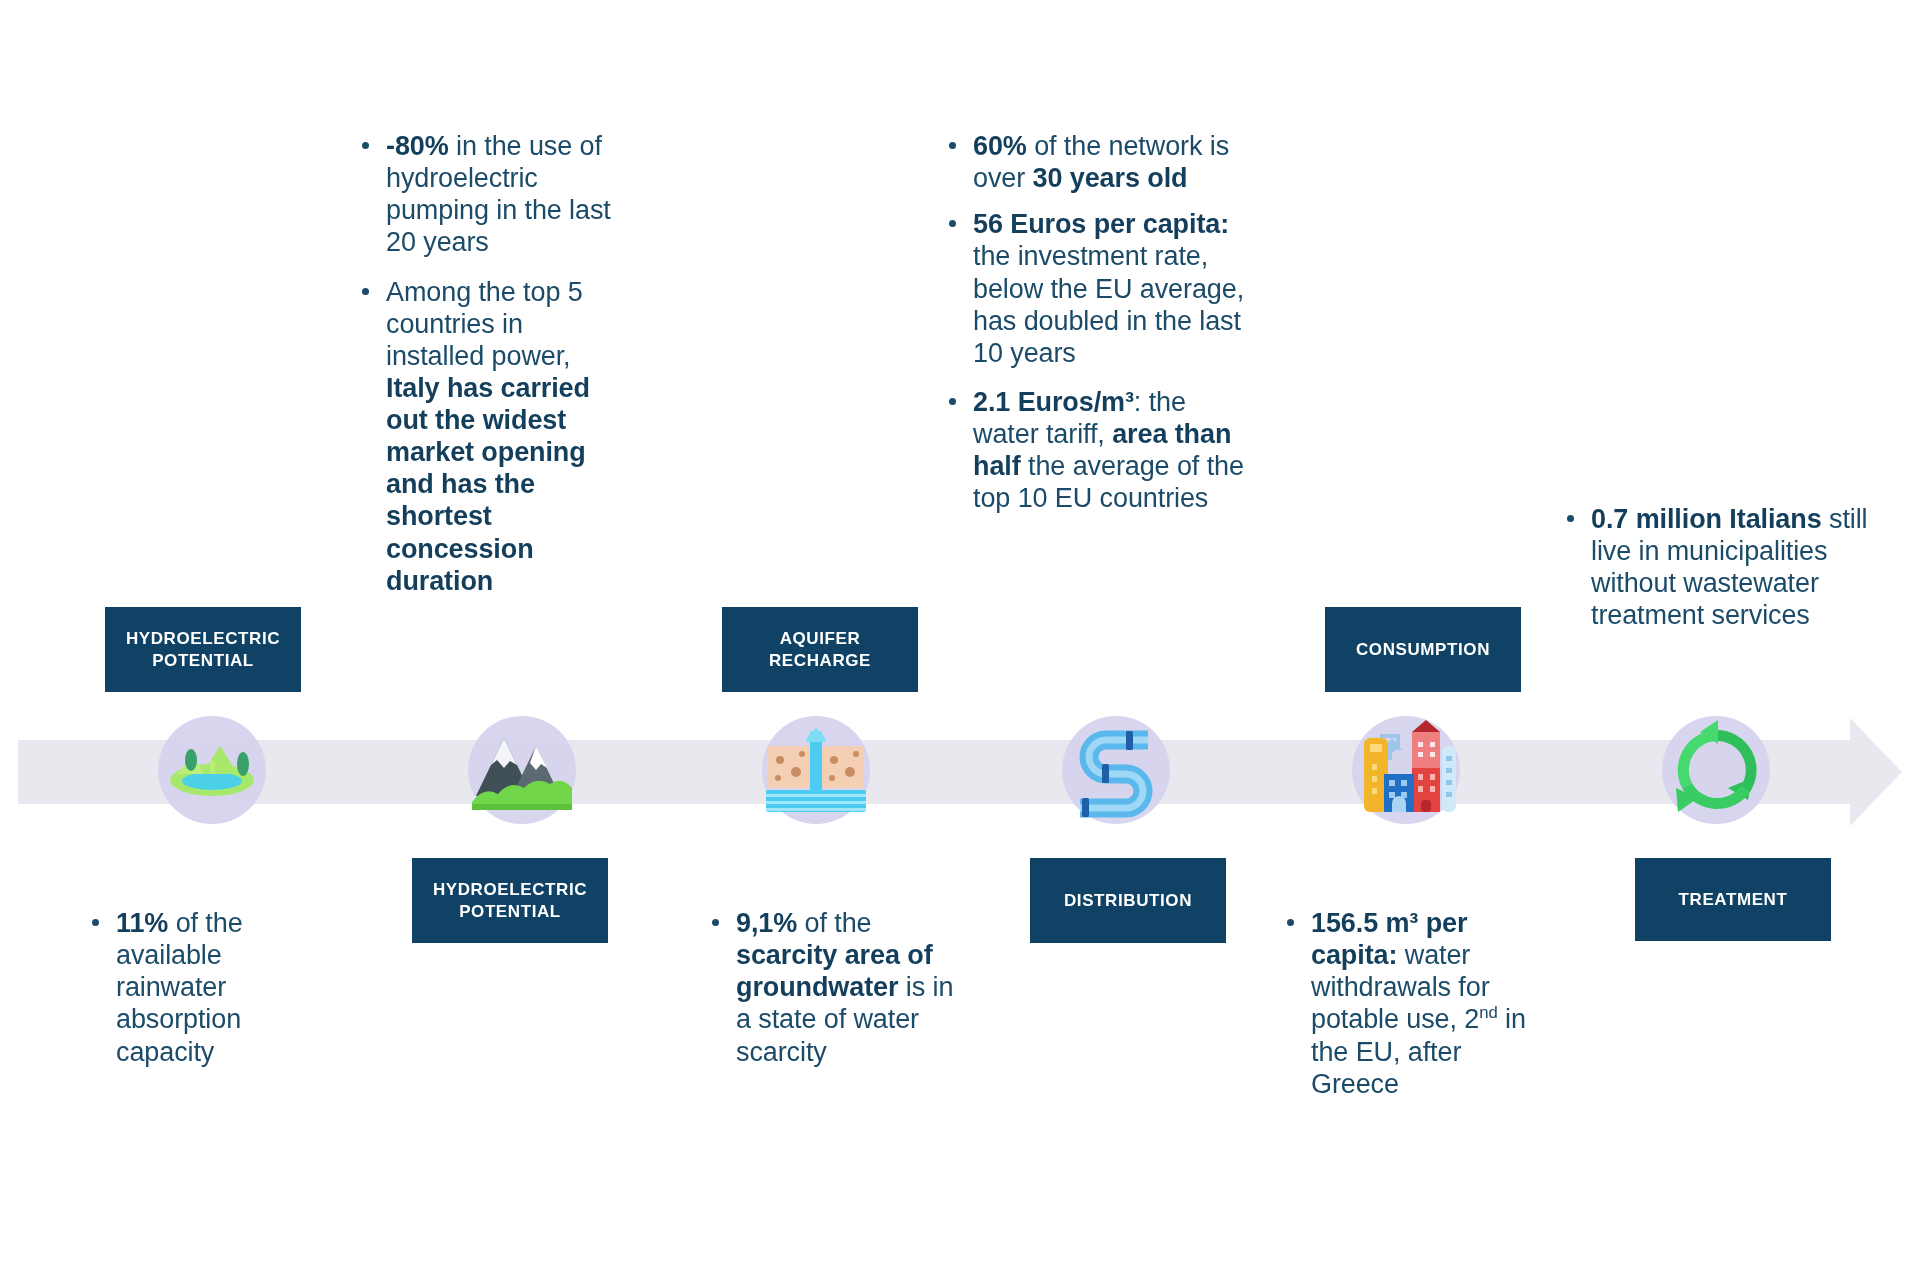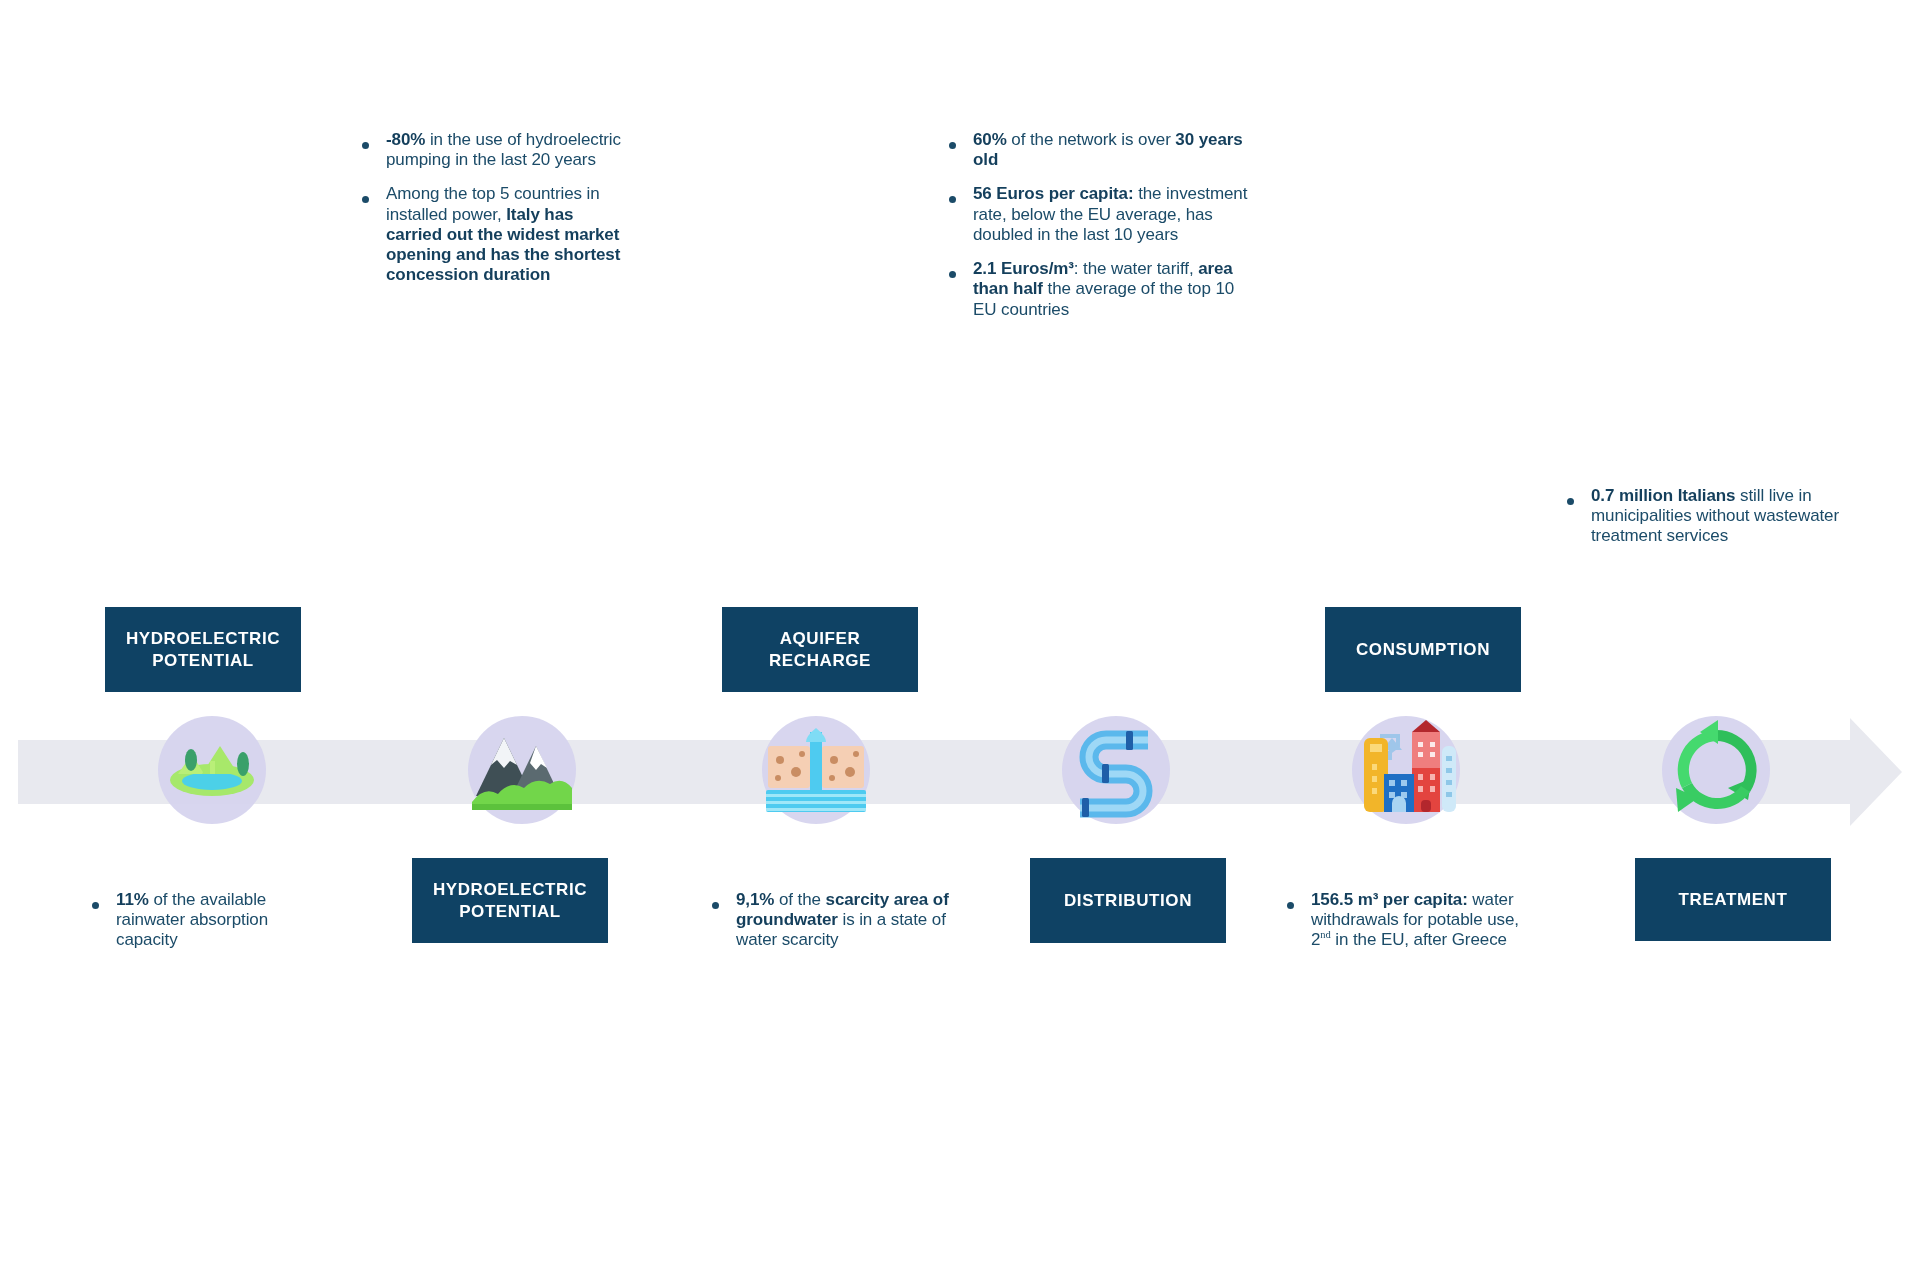--- a/index.html
+++ b/index.html
@@ -73,36 +73,36 @@
 
   
   .block{position:absolute;}
   ul.bullets{
     margin:0;padding:0;list-style:none;
   }
   ul.bullets li{
     position:relative;
     padding-left:28px;
     margin-bottom:14px;
-    font-size:17px;
+    font-size:27px;
     line-height:1.19;
     color:#1b4b68;
     font-weight:400;
     letter-spacing:-.1px;
   }
-  ul.bullets li:last-child{margin-bottom:0;}
+  ul.bullets li:last-child{margin-bottom:0;margin-top:17px;}
   ul.bullets li::before{
     content:"";
     position:absolute;
     left:4px; top:12px;
     width:7px;height:7px;border-radius:50%;
     background:#1b4b68;
   }
   b{font-weight:700;color:#143f5c;}
-  sup{font-size:.62em;vertical-align:super;line-height:0;font-family:Liberation Serif, serif;}
+  sup{font-size:.62em;vertical-align:super;line-height:0;}
 </style>
 </head>
 <body>
 
 <div class="stage">
 
   <div class="arrow-band">
     <div class="tail"></div>
     <div class="shaft"></div>
     <div class="head"></div>

